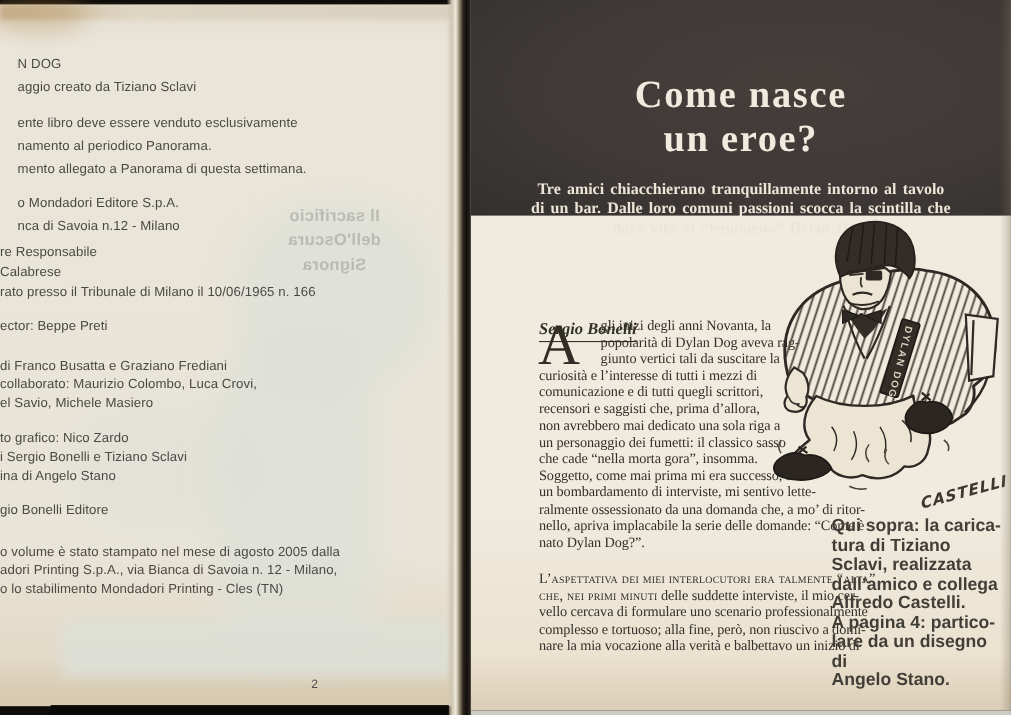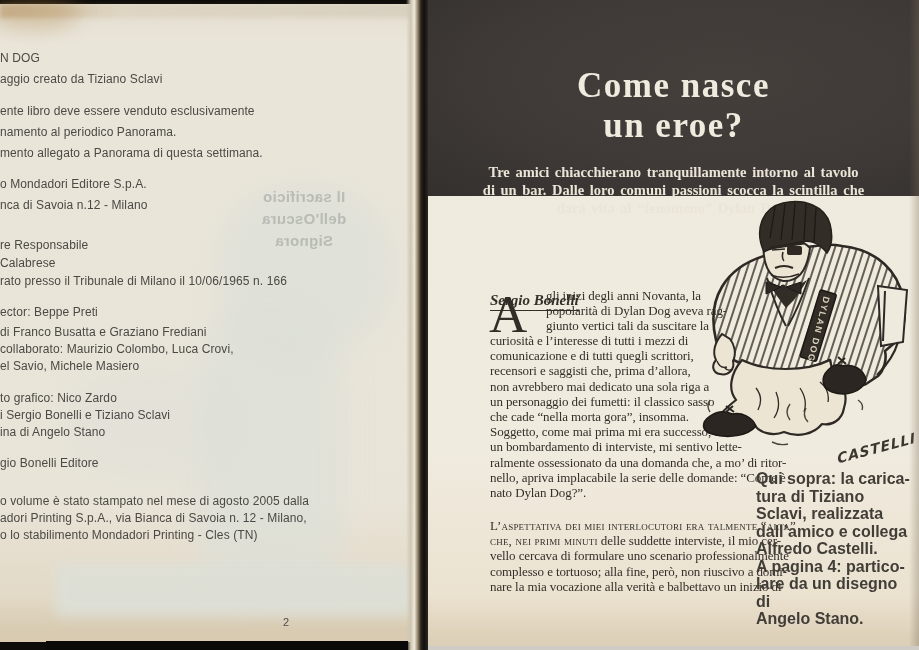--- a/index.html
+++ b/index.html
@@ -16,21 +16,21 @@
   #ghost1{left:215px;top:180px;width:180px;height:170px;}
   #ghost2{left:195px;top:300px;width:150px;height:290px;border-radius:30%;}
   #ghost3{left:55px;top:560px;width:360px;height:52px;border-radius:8px;filter:blur(6px);opacity:.85;}
   #ghost4{left:60px;top:360px;width:180px;height:120px;opacity:.45;}
   #ghost-text{position:absolute;left:245px;top:182px;width:118px;
     transform:scaleX(-1);text-align:center;
     font-weight:bold;font-size:15px;line-height:22px;color:rgba(158,164,158,.60);
     white-space:pre-line;letter-spacing:.3px;}
   .colophon{position:absolute;left:0;color:#4b4945;font-size:12px;letter-spacing:.1px;
     white-space:pre-line;}
-  .lh21{line-height:21px;} .lh18{line-height:18px;margin-top:16px;} .lh17{line-height:17px;}
+  .lh21{line-height:21px;margin-left:16px;} .lh18{line-height:18px;} .lh17{line-height:17px;}
   .pagenum{position:absolute;font-size:11px;color:#514e49;}
   
   #gutter{position:absolute;left:406px;top:0;width:22px;height:650px;
     background:linear-gradient(90deg,rgba(120,105,80,0) 0%,#cfc6b2 22%,#efe9da 38%,#8a7c64 55%,#2c251d 68%,#120f0c 82%,#2b2723 100%);}
   
   #right-page{position:absolute;left:428px;top:0;width:491px;height:646px;
     background:linear-gradient(180deg,#efeade 0%,#f0ebdf 70%,#ebe2d0 92%,#ddd0b8 99%);}
   #right-page .edge-right{position:absolute;right:0;top:0;width:10px;height:646px;
     background:linear-gradient(270deg,rgba(120,108,88,.35),rgba(120,108,88,0));}
   #bottom-strip-left{position:absolute;left:46px;top:641px;width:362px;height:9px;background:#0b0908;}

